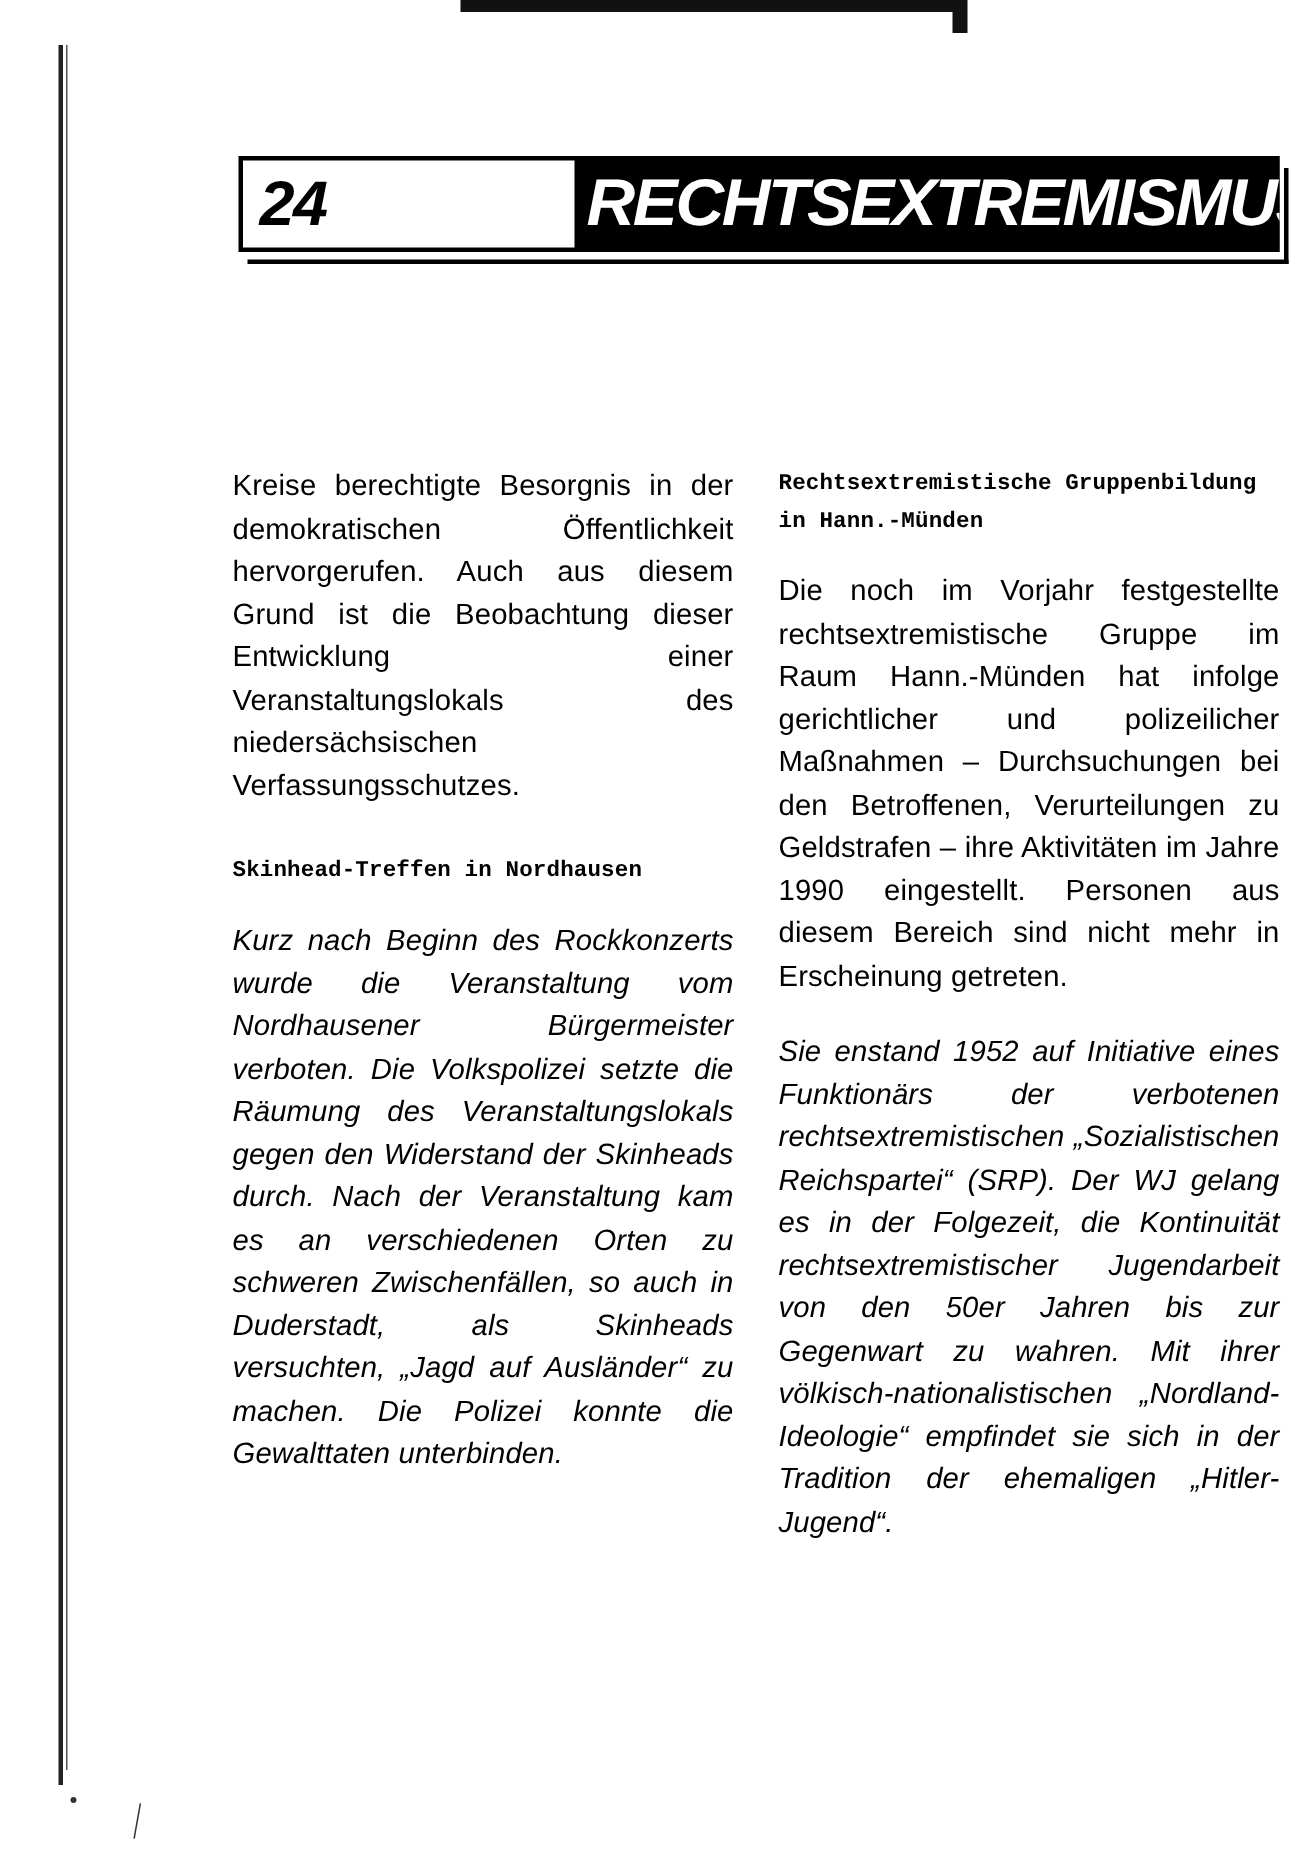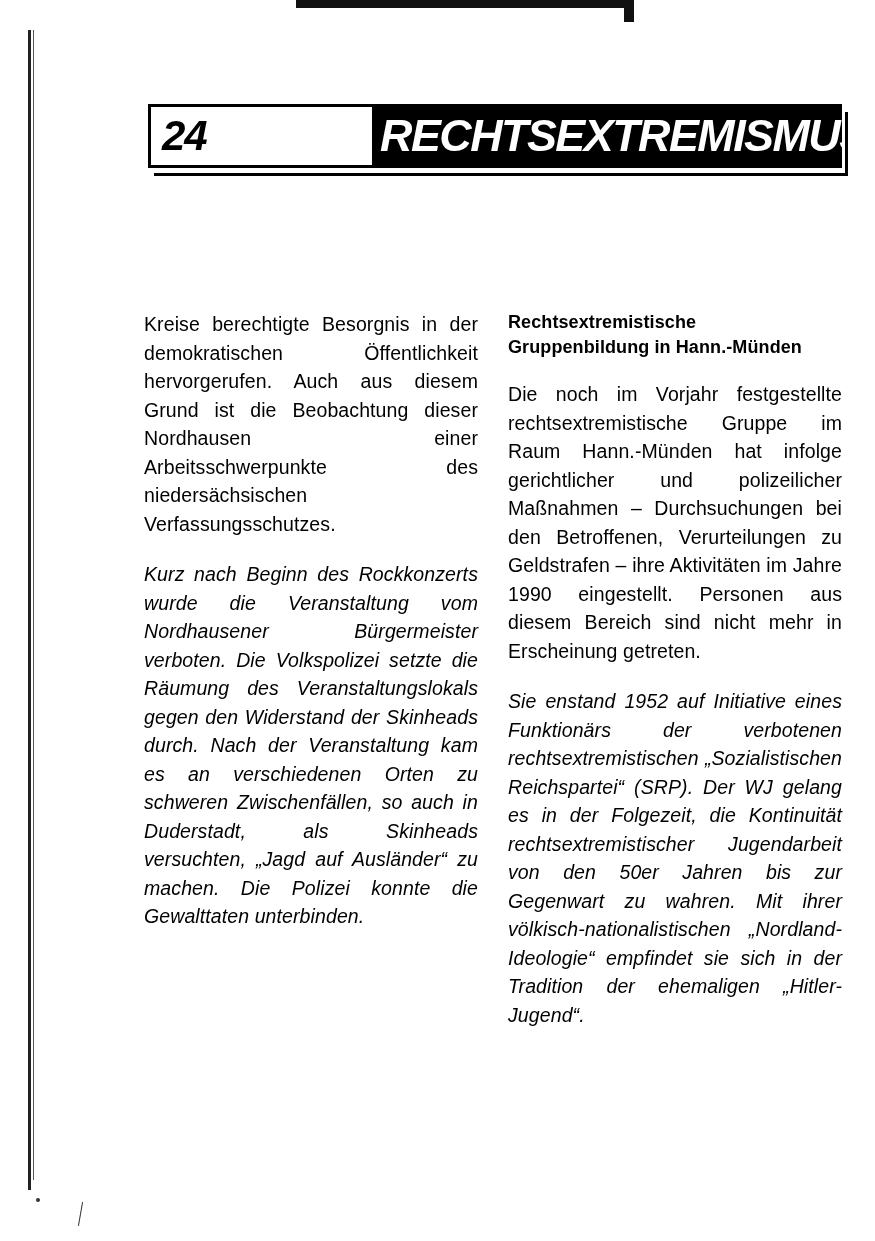--- a/index.html
+++ b/index.html
@@ -12,20 +12,21 @@
     height: 1241px;
     position: relative;
     font-family: "Liberation Sans", sans-serif;
     color: #000000;
     overflow: hidden;
   }
 
   .page {
     position: absolute;
     inset: 0;
+    margin-left: 11px;
   }
 
   
   .scan-top-bar {
     position: absolute;
     top: 0;
     left: 296px;
     width: 336px;
     height: 8px;
     background: #111;
@@ -157,25 +158,25 @@
     text-justify: inter-word;
     font-family: "Liberation Sans", sans-serif;
     letter-spacing: 0.1px;
   }
   p.body:last-child {
     margin-bottom: 0;
     font-style: italic;
   }
   h2.subhead {
     margin: 30px 0 20px 0;
-    font-size: 18px;
+    font-size: 15px;
     line-height: 25px;
     font-weight: bold;
     letter-spacing: 0.1px;
-    font-family: Liberation Sans, sans-serif;
+    font-family: Liberation Mono, monospace;
   }
   h2.subhead.first {
     margin-top: 0;
   }
 </style>
 </head>
 <body>
 
 <div class="page">
 
@@ -191,21 +192,22 @@
     <div class="masthead-frame"></div>
     <div class="page-number">24</div>
     <div class="masthead-band">
       <div class="masthead-title">RECHTSEXTREMISMUS</div>
     </div>
   </div>
 
   <div class="columns">
 
     <div class="col">
-      <p class="body">Kreise berechtigte Besorgnis in der demokratischen Öffentlichkeit hervorgerufen. Auch aus diesem Grund ist die Beobachtung dieser Nordhausen einer Arbeitsschwerpunkte des niedersächsischen Verfassungsschutzes.</p>
+      <p class="body">Kreise berechtigte Besorgnis in der demokratischen Öffentlichkeit hervorgerufen. Auch aus diesem Grund ist die Beobachtung dieser Entwicklung einer Veranstaltungslokals des niedersächsischen Verfassungsschutzes.</p>
+      <h2 class="subhead">Skinhead-Treffen in Nordhausen</h2>
       <p class="body">Kurz nach Beginn des Rockkonzerts wurde die Veranstaltung vom Nordhausener Bürgermeister verboten. Die Volkspolizei setzte die Räumung des Veranstaltungslokals gegen den Widerstand der Skinheads durch. Nach der Veranstaltung kam es an verschiedenen Orten zu schweren Zwischenfällen, so auch in Duderstadt, als Skinheads versuchten, „Jagd auf Ausländer“ zu machen. Die Polizei konnte die Gewalttaten unterbinden.</p>
     </div>
 
     <div class="col">
       <h2 class="subhead first">Rechtsextremistische Gruppenbildung in Hann.-Münden</h2>
       <p class="body">Die noch im Vorjahr festgestellte rechtsextremistische Gruppe im Raum Hann.-Münden hat infolge gerichtlicher und polizeilicher Maßnahmen – Durchsuchungen bei den Betroffenen, Verurteilungen zu Geldstrafen – ihre Aktivitäten im Jahre 1990 eingestellt. Personen aus diesem Bereich sind nicht mehr in Erscheinung getreten.</p>
       <p class="body">Sie enstand 1952 auf Initiative eines Funktionärs der verbotenen rechtsextremistischen „Sozialistischen Reichspartei“ (SRP). Der WJ gelang es in der Folgezeit, die Kontinuität rechtsextremistischer Jugendarbeit von den 50er Jahren bis zur Gegenwart zu wahren. Mit ihrer völkisch-nationalistischen „Nordland-Ideologie“ empfindet sie sich in der Tradition der ehemaligen „Hitler-Jugend“.</p>
     </div>
 
   </div>

